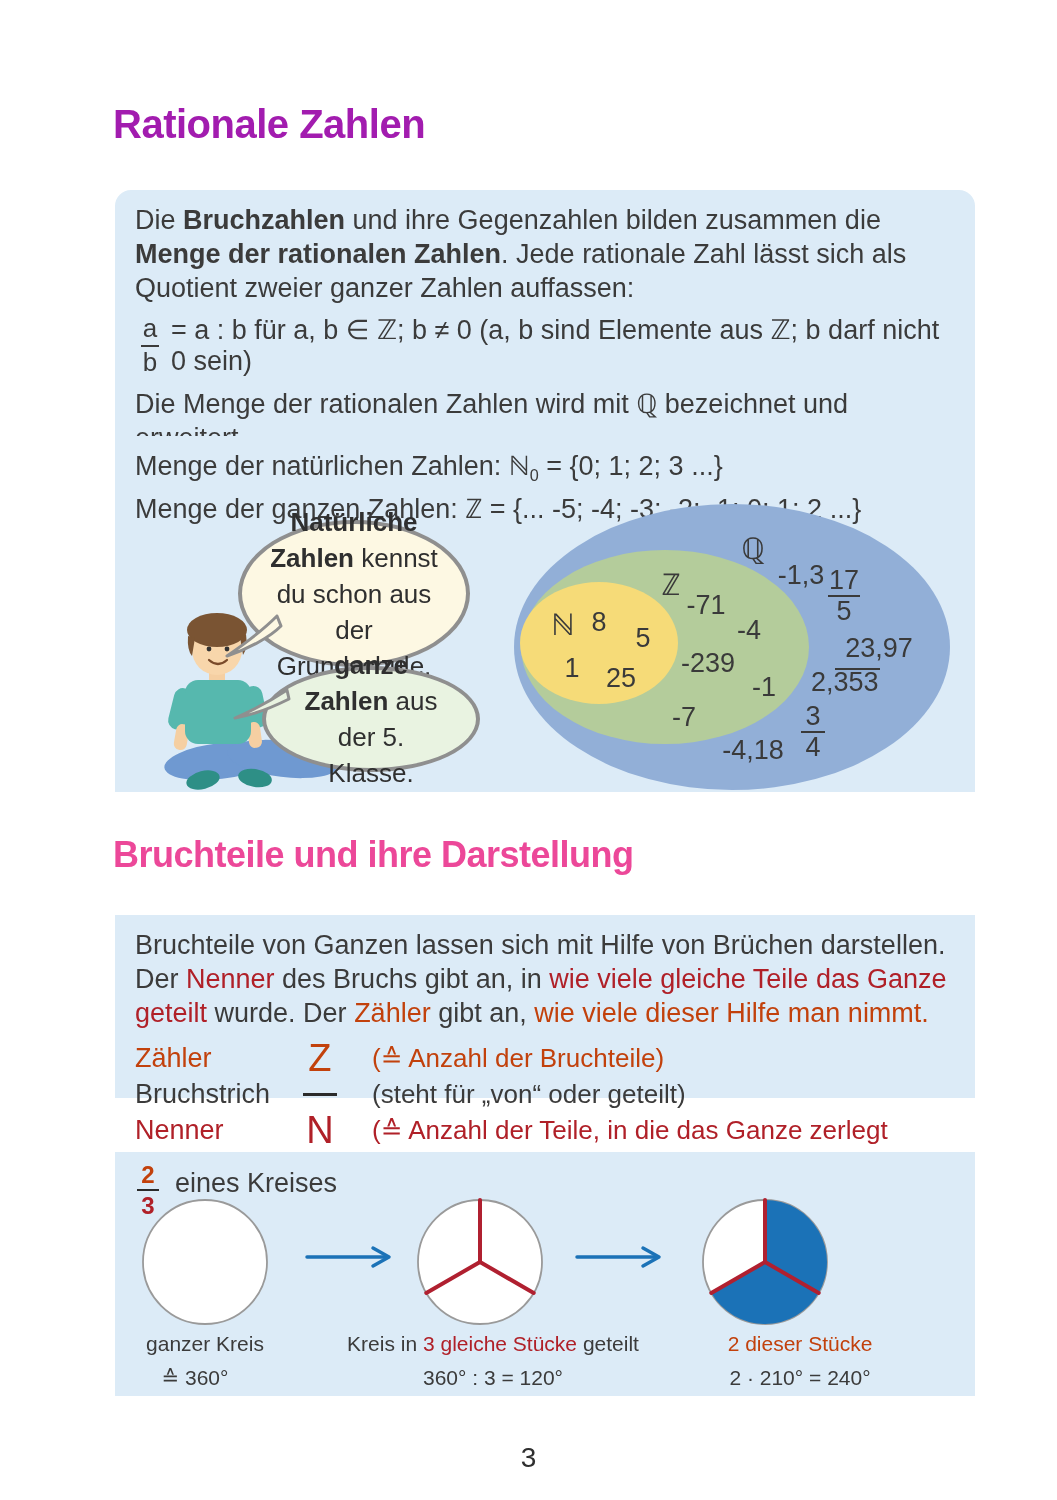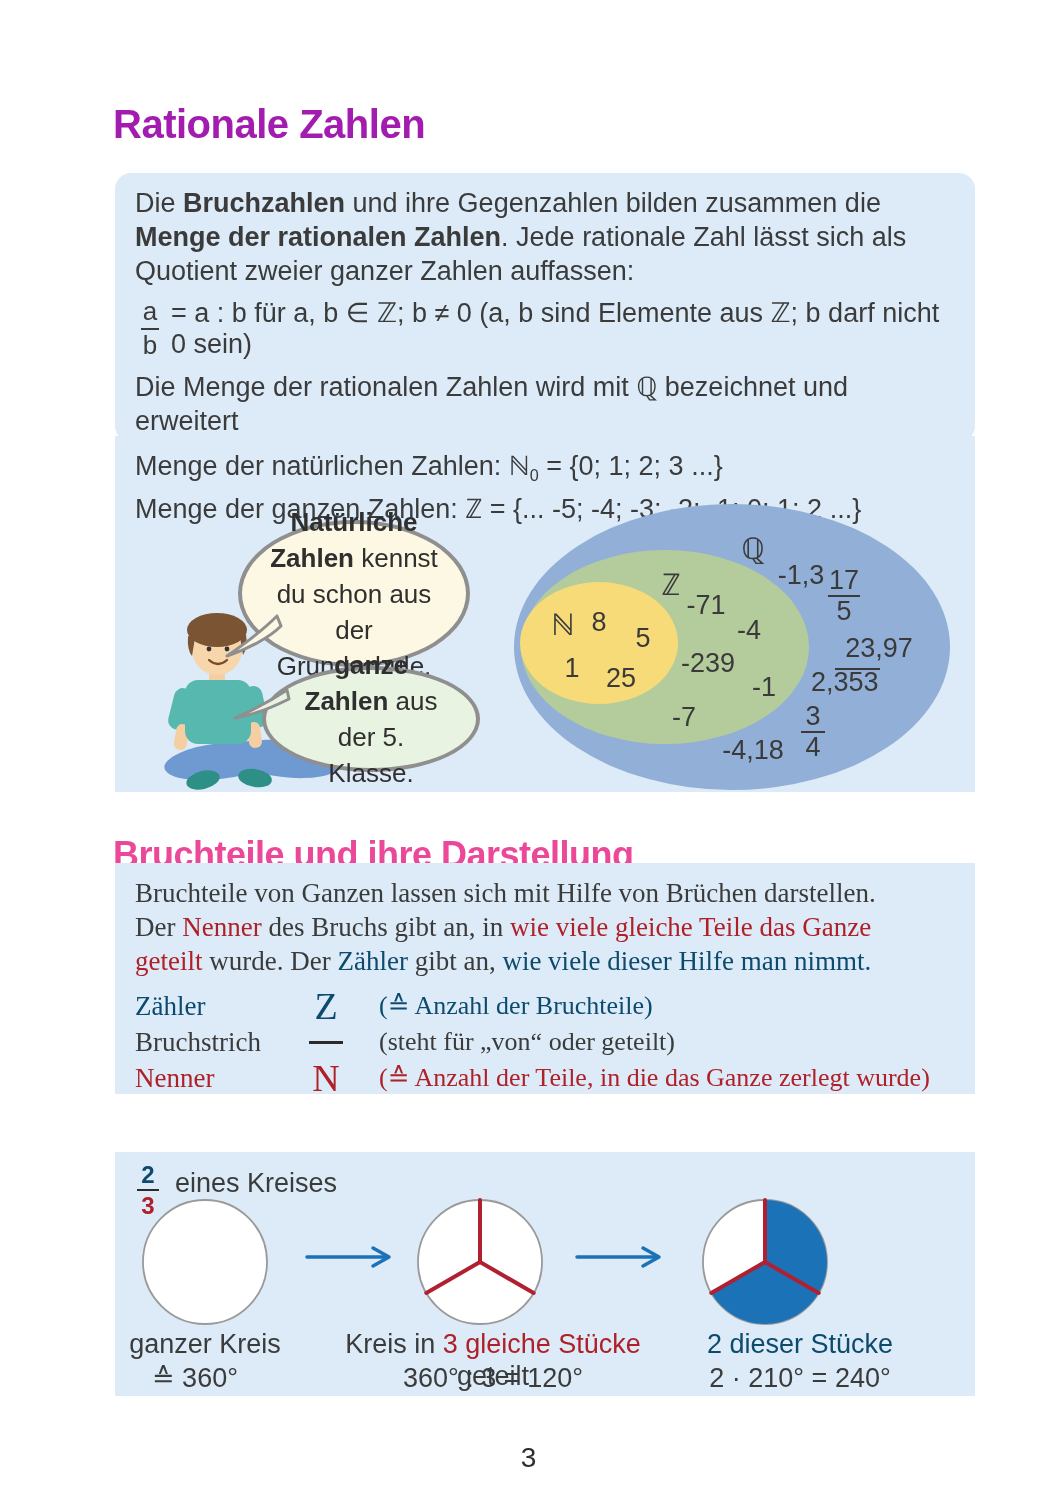--- a/index.html
+++ b/index.html
@@ -5,29 +5,29 @@
   * { box-sizing: border-box; }
   body { margin:0; background:#ffffff; font-family:"Liberation Sans", sans-serif; color:#3b3b3b; }
   .page { position:relative; width:1057px; height:1500px; background:#ffffff; overflow:hidden; }
 
   h1.page-title { position:absolute; left:113px; top:102px; margin:0; font-size:40px;
                   font-weight:700; color:#a21caf; letter-spacing:-0.5px; }
   h2.section-title { position:absolute; left:113px; top:834px; margin:0; font-size:36px;
                      font-weight:700; color:#ec4899; letter-spacing:-0.5px; }
 
   .box { position:absolute; left:115px; width:860px; background:#dcebf7; padding:13px 20px; }
-  #box1 { top:173px; height:269px;border-radius:16px; }
+  #box1 { top:190px; height:269px;border-radius:16px; }
   #box2 { top:436px; height:356px; }
-  #box3 { top:863px; height:231px;font-family:Liberation Serif, serif; }
+  #box3 { top:915px; height:183px; }
   #box4 { top:1152px; height:244px; padding:0; }
 
   .t { margin:0; font-size:27px; line-height:34px; }
   .b { font-weight:700; }
   .red  { color:#b02028; }
-  .blue { color:#0c4a6e; }
+  .blue { color:#c2410c; }
 
   
   .frac { display:inline-flex; flex-direction:column; align-items:center; vertical-align:middle; }
   .frac .num, .frac .den { line-height:1.05; font-size:26px; }
   .frac .fbar { width:100%; min-width:18px; border-top:2px solid #3b3b3b; margin:2px 0; }
 
   .formula { display:flex; align-items:center; gap:12px; margin:9px 0 10px 6px;
              font-size:27px; }
 
   
@@ -48,21 +48,21 @@
   .zn-frac .barrow span { display:block; width:34px; border-top:3px solid #2b2b2b; }
   .zn-notes { margin-left:26px; }
   .zn-notes div { height:36px; line-height:36px; font-size:26px; }
 
   
   .frac23 { position:absolute; left:20px; top:10px; display:flex; flex-direction:column;
             align-items:center; width:26px; }
   .frac23 .num, .frac23 .den { font-size:24px; font-weight:700; line-height:1.05; }
   .frac23 .fbar { width:22px; border-top:2.5px solid #2b2b2b; margin:2px 0; }
   .frac23-label { position:absolute; left:60px; top:16px; font-size:27px; }
-  .caption { position:absolute; text-align:center; font-size:27px; line-height:32px; }
+  .caption { position:absolute; text-align:center; font-size:21px; line-height:32px; }
 
   .page-number { position:absolute; left:0; top:1442px; width:1057px; text-align:center;
                  font-size:28px; color:#2f2f2f; }
   svg text { font-family:"Liberation Sans", sans-serif; }
 </style>
 </head>
 <body>
 
 <div class="page">
 

